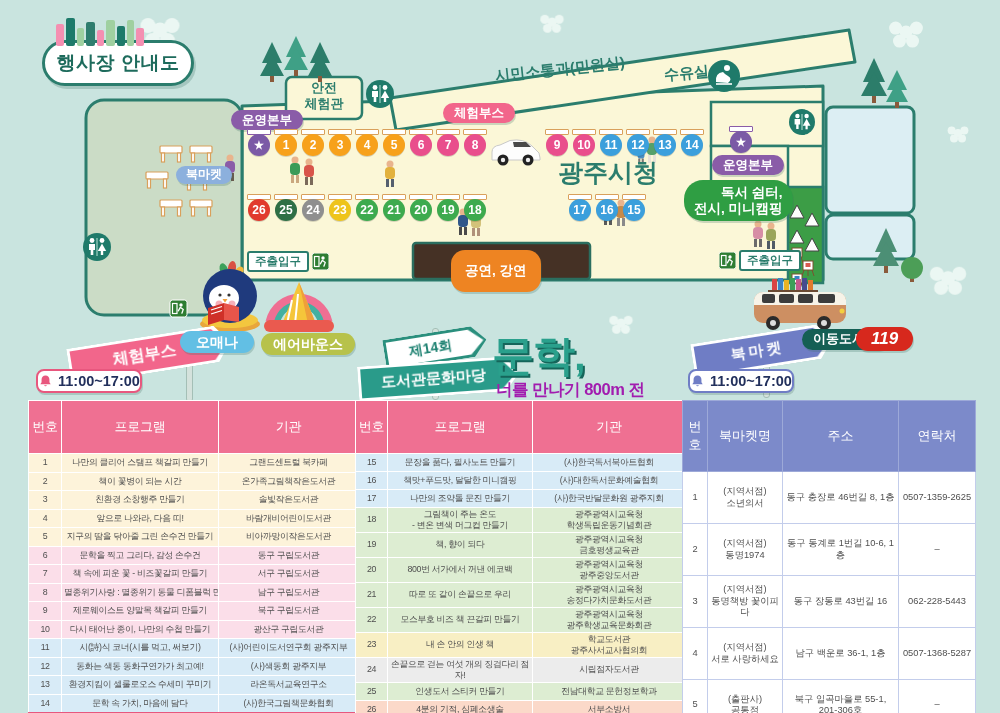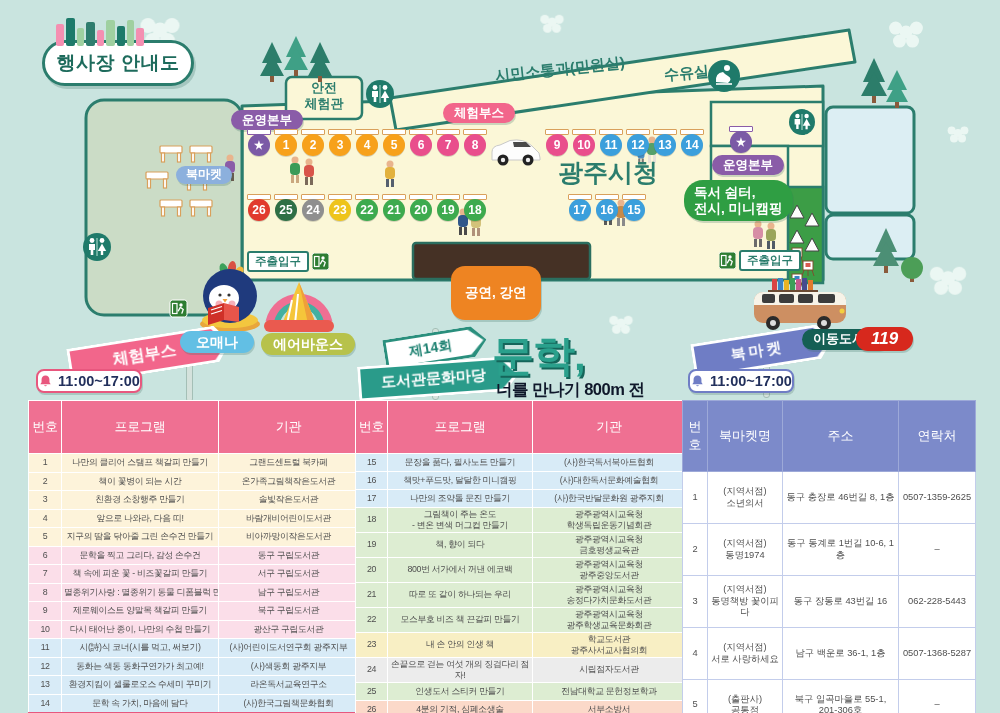--- a/index.html
+++ b/index.html
@@ -2,21 +2,21 @@
 <html><head>
 <meta charset="utf-8">
 <style>
   *{margin:0;padding:0;box-sizing:border-box}
   html,body{width:1000px;height:713px;overflow:hidden}
   body{font-family:"Liberation Sans",sans-serif;background:#c9e4df}
   #canvas{position:relative;width:1000px;height:713px;background:#c9e4df;overflow:hidden}
   .abs{position:absolute}
   .pre{white-space:pre-line}
   .maptext{color:#2b7d6d;font-weight:bold}
-  .badge{border-radius:14px;color:#fff;font-weight:bold;text-align:left;line-height:1.15;padding:3px 11px;font-size:12.5px;box-shadow:1px 2px 0 rgba(60,110,100,.25)}
+  .badge{border-radius:14px;color:#fff;font-weight:bold;text-align:right;line-height:1.15;padding:3px 11px;font-size:12.5px;box-shadow:1px 2px 0 rgba(60,110,100,.25)}
   
   .title-badge{left:42px;top:40px;width:152px;height:46px;background:#fff;border:3.5px solid #2b7d6d;border-radius:24px;display:flex;align-items:center;justify-content:center;font-size:19px;font-weight:bold;color:#1d6b5c;letter-spacing:.5px;box-shadow:2px 3px 0 rgba(60,110,100,.25);z-index:5}
   .books{left:56px;top:18px;display:flex;align-items:flex-end;gap:2px;z-index:6}
   .books i{display:block;border-radius:2px}
   
   .booth-row{display:flex;gap:3px;align-items:flex-start;z-index:4}
   .bgroup{display:flex;gap:3px}
   .booth{width:24px;display:flex;flex-direction:column;align-items:center}
   .canopy{width:24px;height:6px;background:#fff;border:1.6px solid #d9a05b;border-radius:1px}
   .bnum{width:22px;height:22px;border-radius:50%;color:#fff;font-weight:bold;font-size:12px;display:flex;align-items:center;justify-content:center;margin-top:-1px;box-shadow:0 1px 0 rgba(0,0,0,.15)}
@@ -33,21 +33,21 @@
   th{color:#fff;font-weight:normal;font-size:13px;padding:17px 0;border:1px solid #fff}
   td{border:1px solid #fff;padding:1px 2px;line-height:1.25;white-space:pre-line}
   .ptable{font-size:8.8px;letter-spacing:-.3px;border-bottom:2.5px solid #e8577e}
   .ptable th{background:#ef7092}
   .ptable-left td{white-space:nowrap;height:18.5px;overflow:hidden}
   .ptable-mid tr.single td{height:18px}
   .btable{font-size:9.3px;border-bottom:2.5px solid #7c8aca}
   .btable th{background:#7c8aca;border:1px solid #9da9d8}
   .btable td{background:#fff;border:1px solid #c3cdeb;height:52px}
   .big-title{position:absolute;font-weight:bold;color:#2aa08c;z-index:3;text-shadow:2px 2px 0 #15655a;letter-spacing:-1px}
-  .sub-title{position:absolute;font-weight:bold;color:#0f172a;z-index:3;letter-spacing:-.5px}
+  .sub-title{position:absolute;font-weight:bold;color:#a21caf;z-index:3;letter-spacing:-.5px}
   .entrance{display:flex;align-items:center;gap:3px;z-index:4}
   .entrance .lbl{background:#fff;border:2px solid #2b7d6d;color:#2b7d6d;font-weight:bold;font-size:11.5px;padding:1px 6px;border-radius:3px;white-space:nowrap}
 </style>
 </head>
 <body>
 
 <div id="canvas">
 
   <svg class="abs" style="left:0;top:0;z-index:0" width="1000" height="713" viewBox="0 0 1000 713">
 
@@ -403,21 +403,21 @@
   <div class="abs badge" style="left:231px;top:110px;background:#8a5ca8;z-index:3">운영본부</div>
   <div class="abs maptext pre" style="left:288px;top:80px;width:72px;text-align:center;font-size:13px;line-height:1.25;z-index:2">안전
 체험관</div>
   <div class="abs badge" style="left:443px;top:103px;background:#f2668b;z-index:3">체험부스</div>
   <div class="abs maptext" style="left:495px;top:60px;font-size:15px;transform:rotate(-6deg);z-index:2">시민소통과(민원실)</div>
   <div class="abs maptext" style="left:664px;top:64px;font-size:15px;transform:rotate(-5deg);z-index:2">수유실</div>
   <div class="abs maptext" style="left:550px;top:156px;width:116px;text-align:center;font-size:25px;z-index:2">광주시청</div>
   <div class="abs badge" style="left:712px;top:155px;background:#8a5ca8;z-index:3">운영본부</div>
   <div class="abs badge pre" style="left:684px;top:180px;background:#2f9e43;border-radius:19px;font-size:13.5px;padding:5px 10px;z-index:3">독서 쉼터,
 전시, 미니캠핑</div>
-  <div class="abs badge" style="left:451px;top:266px;background:#ee8422;font-size:13.5px;padding:19px 14px;z-index:3">공연, 강연</div>
+  <div class="abs badge" style="left:451px;top:250px;background:#ee8422;font-size:13.5px;padding:13px 14px;z-index:3">공연, 강연</div>
 
   <div class="abs entrance" style="left:247px;top:251px">
     <span class="lbl">주출입구</span>
     <svg width="17" height="17">
         <rect width="17" height="17" rx="2.5" fill="#2e7d32" stroke="#fff" stroke-width="1"></rect>
         <rect x="2.5" y="3.5" width="4.5" height="10" fill="none" stroke="#fff" stroke-width="1.2"></rect>
         <circle cx="11" cy="5" r="1.7" fill="#fff"></circle>
         <path d="M10.3,7.4 l-2,3.4 M10.6,7.6 l2.6,2 -1.3,3.6" stroke="#fff" stroke-width="1.3" fill="none" stroke-linecap="round"></path>
       </svg>
   </div>
@@ -721,21 +721,21 @@
 금호평생교육관</td>
         </tr>
         <tr style="background: rgb(221, 237, 210);">
           <td>20</td>
           <td>800번 서가에서 꺼낸 에코백</td>
           <td>광주광역시교육청
 광주중앙도서관</td>
         </tr>
         <tr style="background: rgb(221, 237, 210);">
           <td>21</td>
-          <td>따로 또 같이 하나되는 우리</td>
+          <td>따로 또 같이 손끝으로 우리</td>
           <td>광주광역시교육청
 송정다가치문화도서관</td>
         </tr>
         <tr style="background: rgb(221, 237, 210);">
           <td>22</td>
           <td>모스부호 비즈 책 끈갈피 만들기</td>
           <td>광주광역시교육청
 광주학생교육문화회관</td>
         </tr>
         <tr style="background: rgb(248, 239, 196);">

